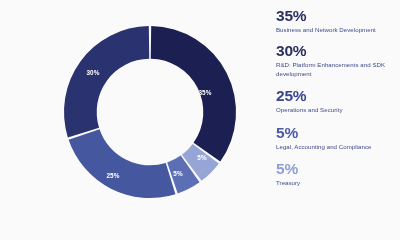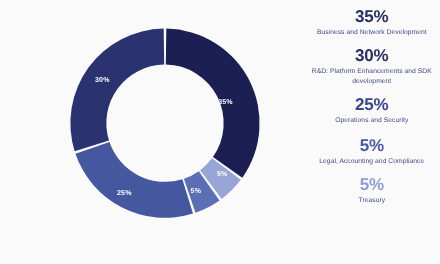--- a/index.html
+++ b/index.html
@@ -11,21 +11,20 @@
     height: 216px;
     background: #fafafb;
     font-family: "Liberation Sans", sans-serif;
     overflow: hidden;
   }
   .page {
     position: relative;
     width: 332px;
     height: 216px;
     background: #fafafb;
-    text-align: center;
   }
   
   .chart-area {
     position: absolute;
     left: 0px;
     top: 0px;
     width: 262px;
     height: 216px;
   }
   .donut-svg {

